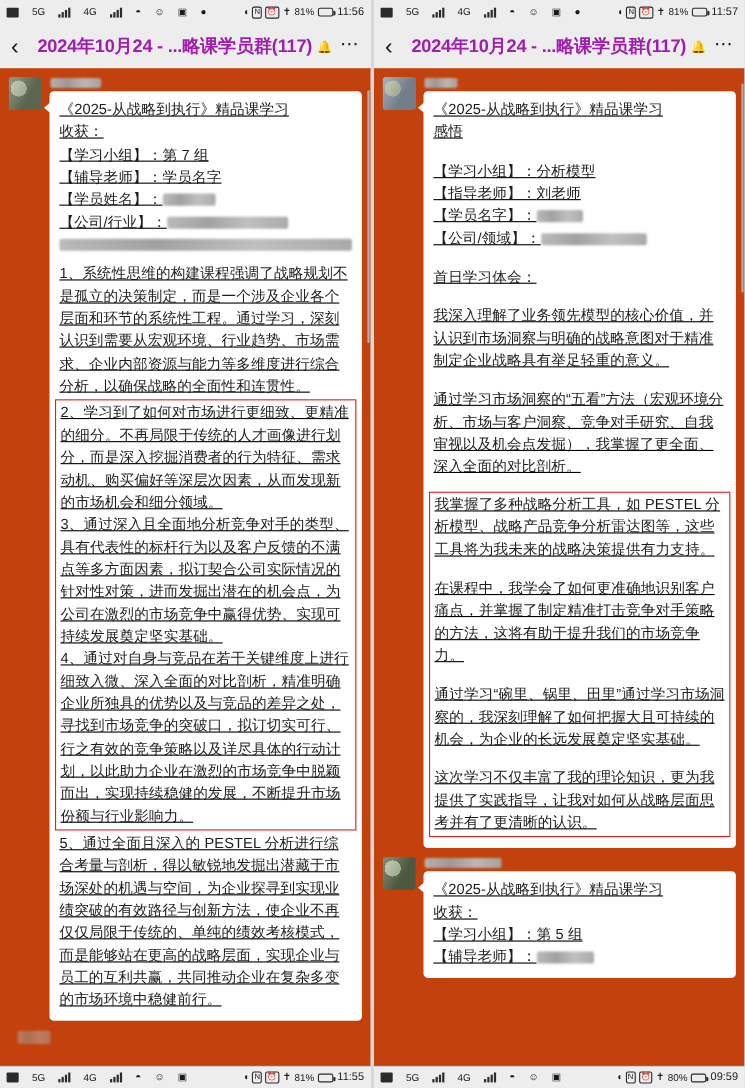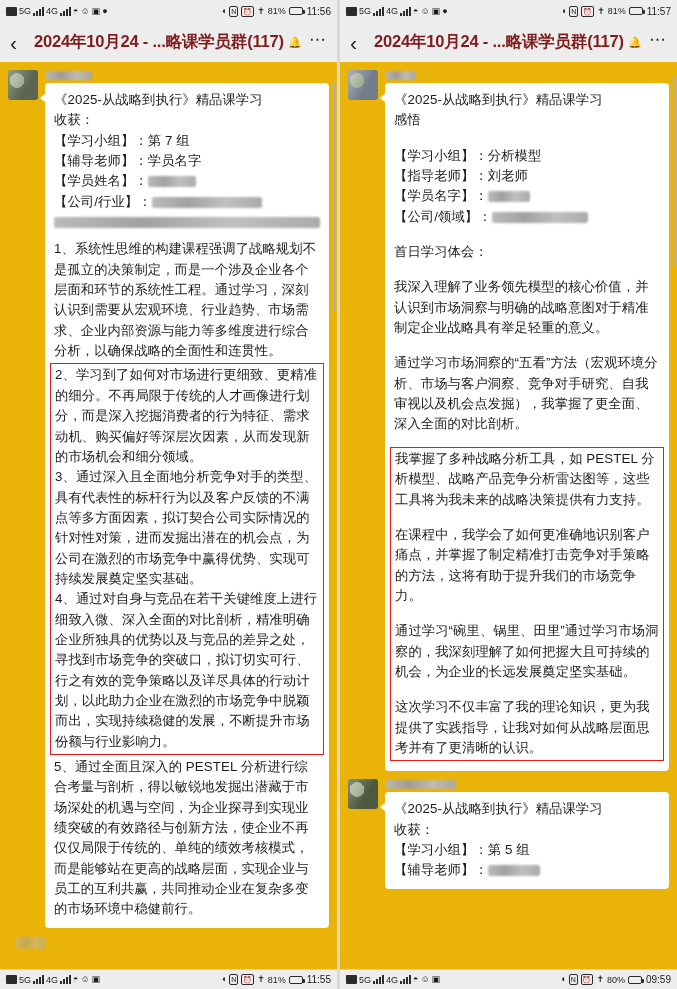--- a/index.html
+++ b/index.html
@@ -27,21 +27,21 @@
   .statusbar {
     height: 22px;
     background: #ededed;
     display: flex;
     align-items: center;
     padding: 0 6px;
     font-size: 10px;
     color: #1a1a1a;
     flex: 0 0 auto;
   }
-  .sb-left { display: flex; align-items: center; gap: 2px; }
+  .sb-left { display: flex; align-items: center; gap: 12px; }
   .sb-right { display: flex; align-items: center; gap: 3px; margin-left: auto; }
   .sb-ico { font-size: 9px; line-height: 1; }
   .sb-blk {
     display: inline-block;
     width: 11px; height: 9px;
     background: #2b2b2b;
     border-radius: 1px;
   }
   .sb-bars {
     display: inline-flex; align-items: flex-end; gap: 1px; height: 9px;
@@ -86,45 +86,46 @@
   .nav-back {
     font-size: 21px;
     color: #181818;
     width: 24px;
     line-height: 1;
     font-weight: 300;
   }
   .nav-title {
     font-size: 16.5px;
     font-weight: 700;
-    color: #7f1d1d;
+    color: #a21caf;
     letter-spacing: -0.2px;
     white-space: nowrap;
   }
   .nav-bell {
     font-size: 11px;
     color: #9a9a9a;
     margin-left: 5px;
   }
   .nav-more {
     margin-left: auto;
     font-size: 17px;
     color: #222;
     letter-spacing: 1px;
     line-height: 1;
     padding-bottom: 6px;
   }
 
   
   .chat {
     flex: 1 1 auto;
-    background: #eab308;
+    background: #c2410c;
     padding: 8px 8px 0 8px;
     position: relative;
     overflow: hidden;
+    text-decoration: underline;
   }
   .msg {
     display: flex;
     align-items: flex-start;
     gap: 7px;
     margin-bottom: 8px;
   }
   .avatar {
     width: 30px; height: 30px;
     border-radius: 3px;

